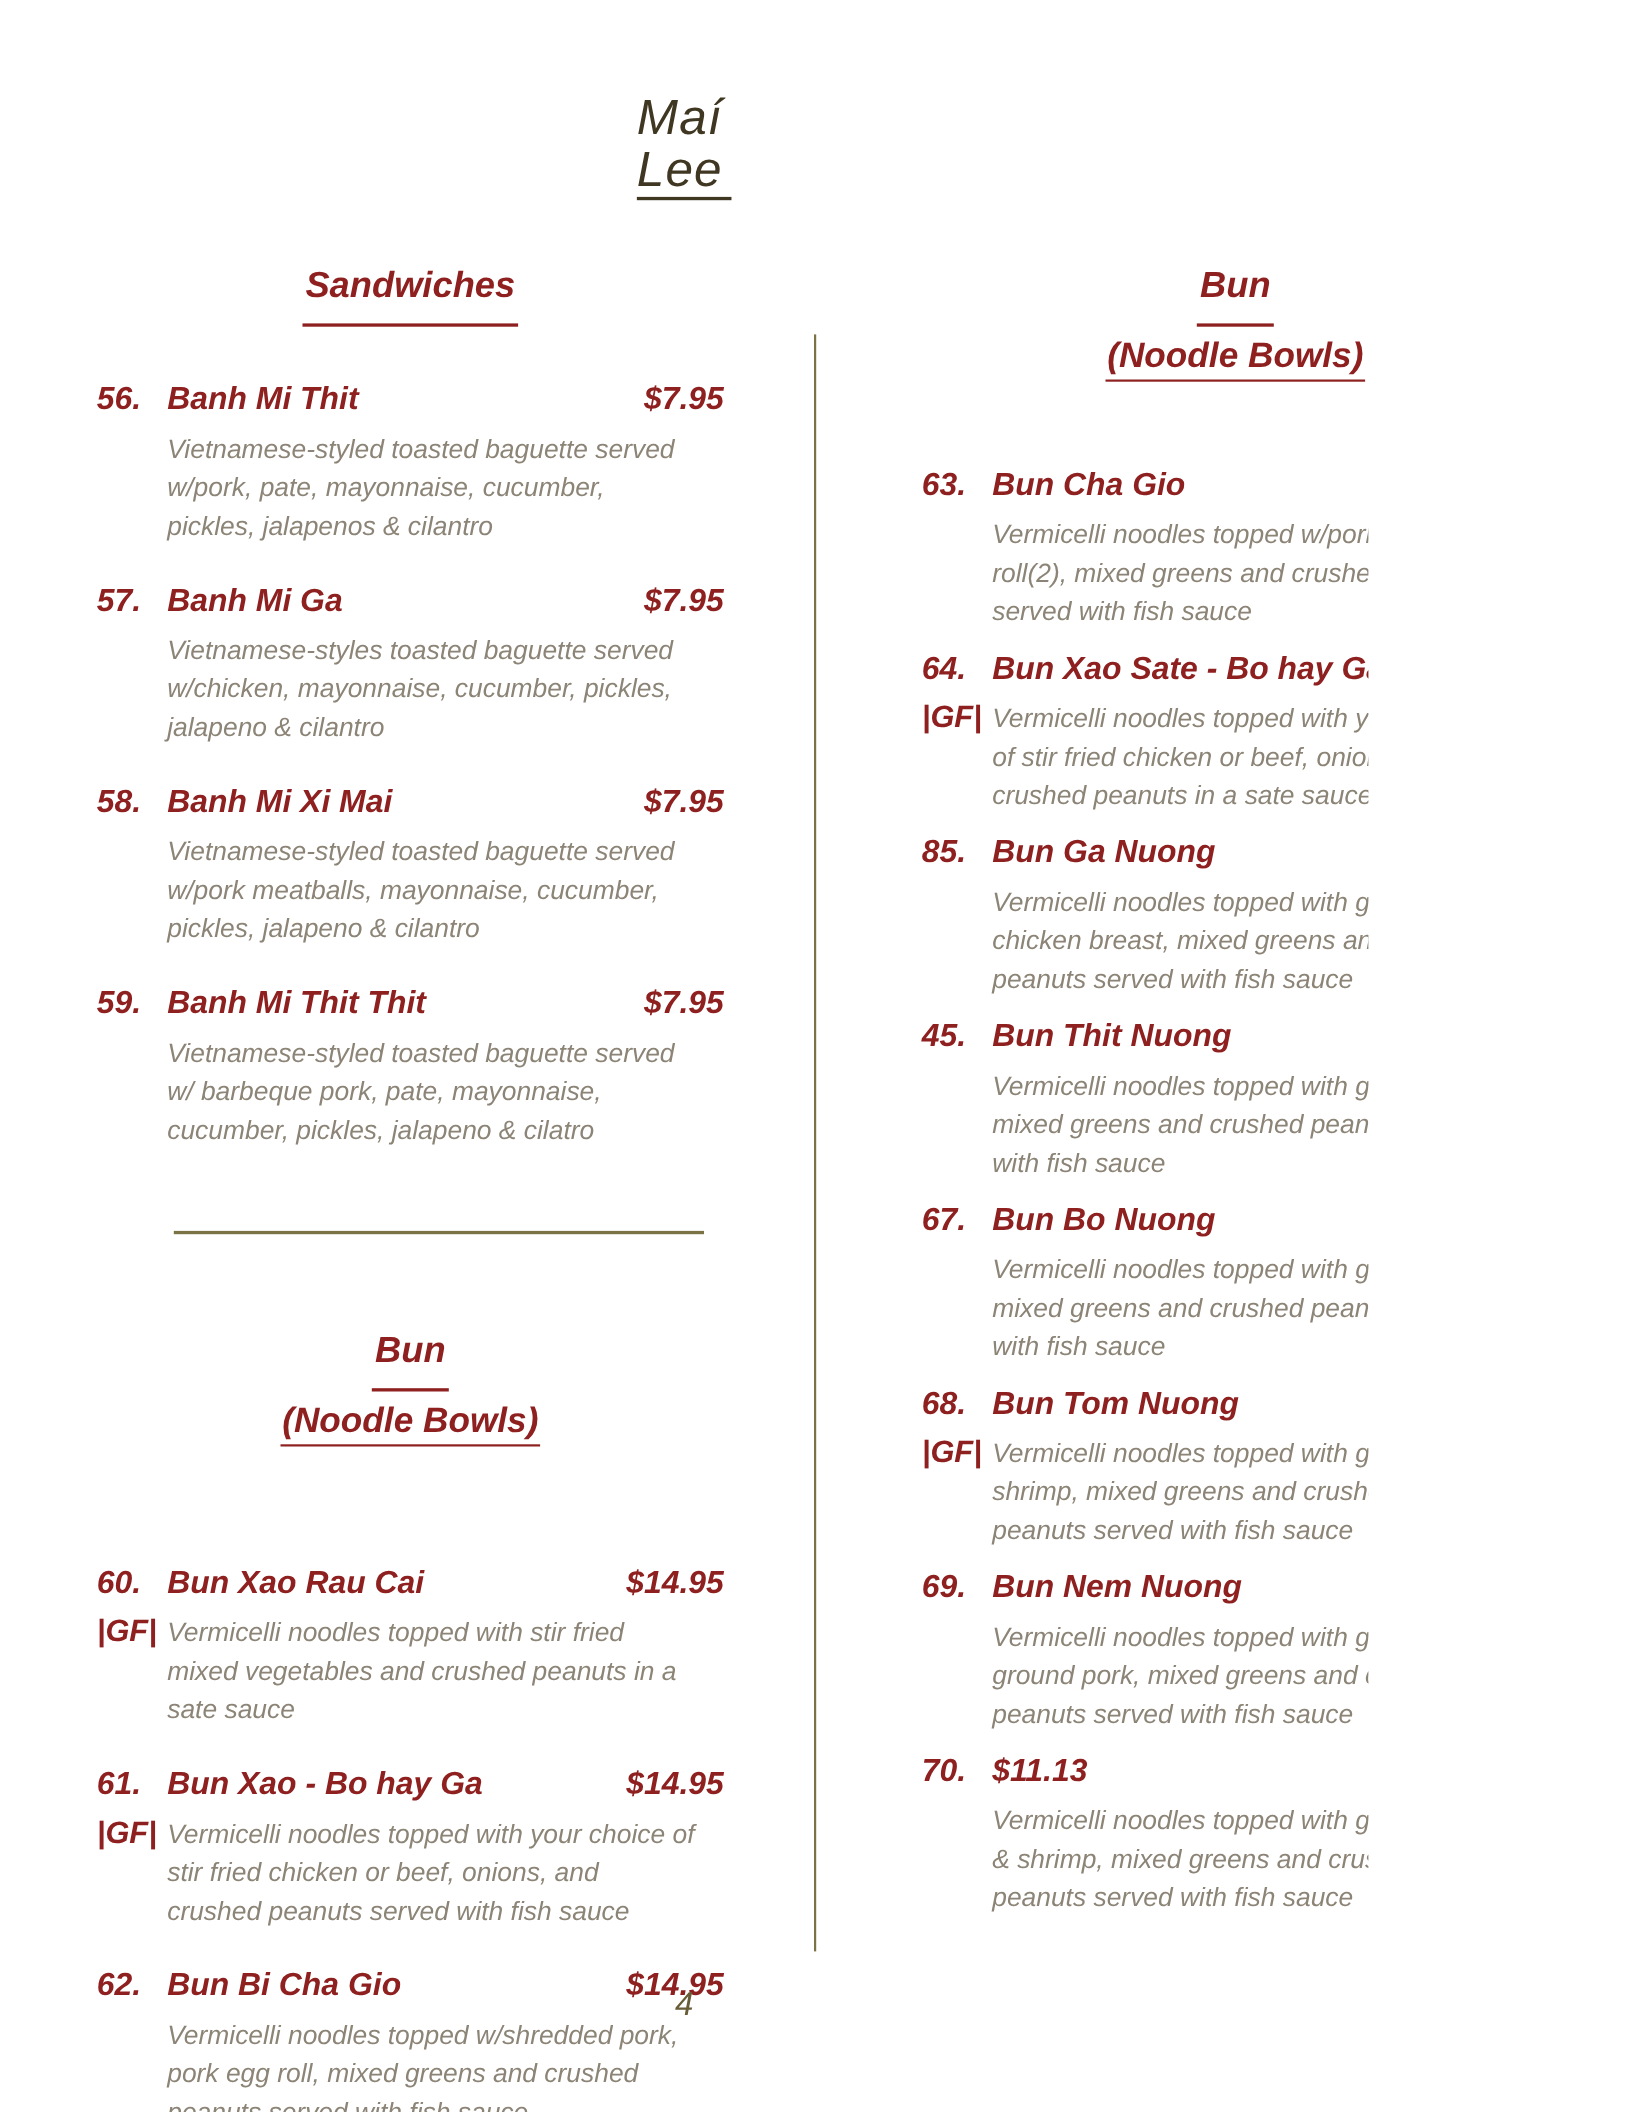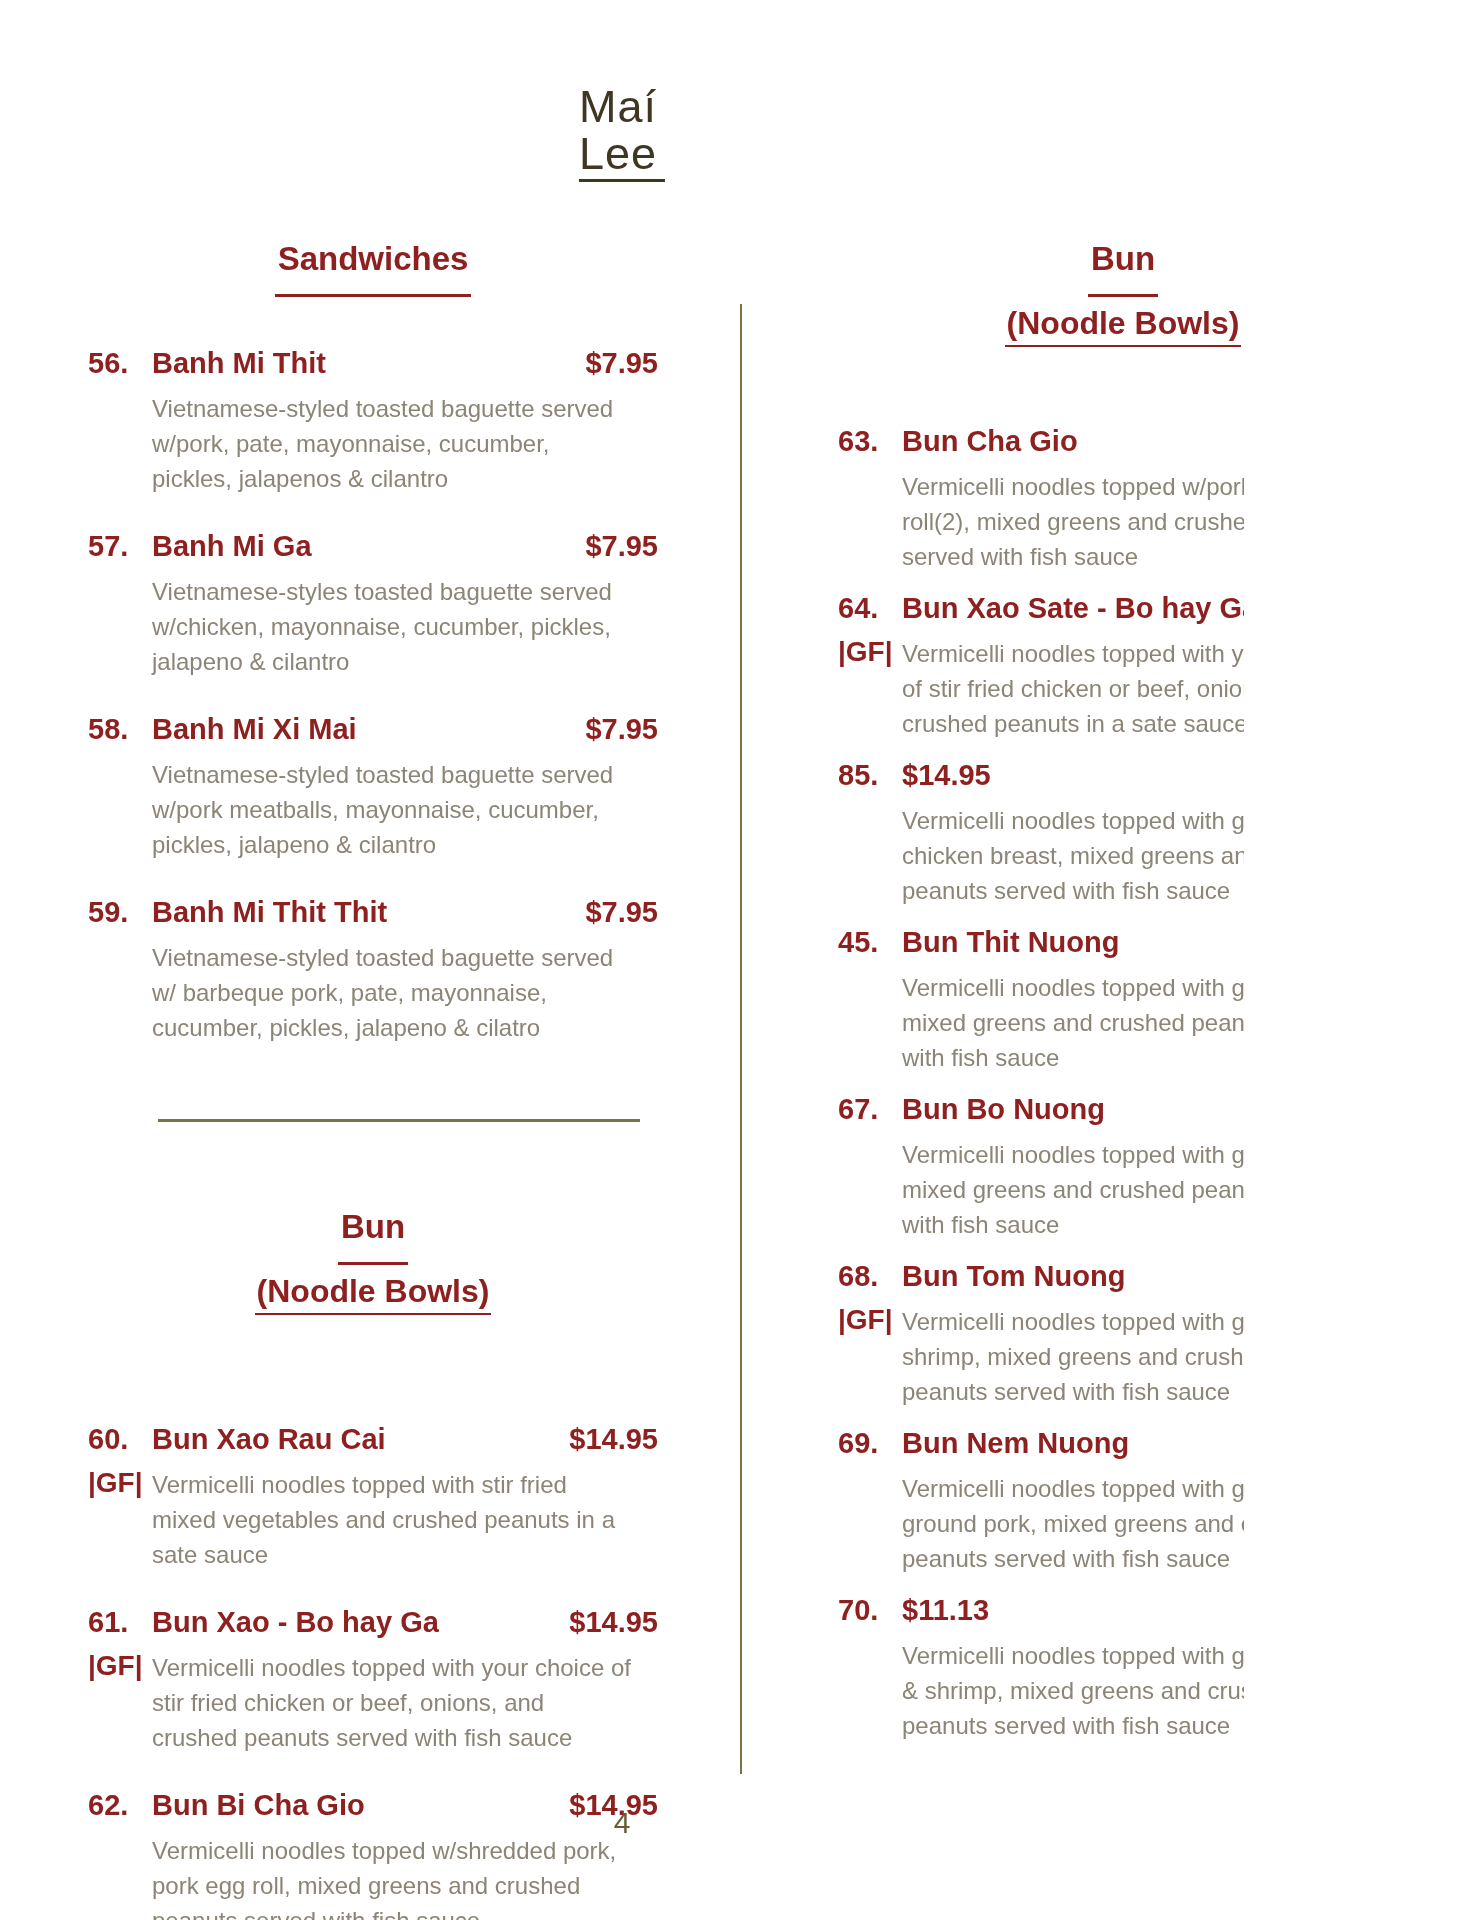--- a/index.html
+++ b/index.html
@@ -2,20 +2,21 @@
 <html><head>
 <meta charset="utf-8">
 <style>
   html,body{margin:0;padding:0;background:#ffffff;}
   .page{
     position:relative;
     width:1244px;height:1920px;
     background:#ffffff;
     font-family:"Liberation Sans", sans-serif;
     overflow:hidden;
+    font-style:italic;
     --maroon:#8e2020;
     --desc:#8c8476;
     --rule:#7b7245;
     --logo-ink:#403723;
     --pagenum:#695d38;
   }
 
   
   .logo{
     position:absolute;top:84px;left:50%;transform:translateX(-50%);
@@ -197,20 +198,21 @@
           <span class="item-price">$14.95</span>
         </div>
         <div class="item-body">
           <span class="gutter gf">|GF|</span>
           <span class="desc">Vermicelli noodles topped with your choice of stir fried chicken or beef, onions and crushed peanuts in a sate sauce</span>
         </div>
       </div>
       <div class="item">
         <div class="item-head">
           <span class="item-num">85.</span>
+          <span class="item-name">Bun Ga Nuong</span>
           <span class="item-price">$14.95</span>
         </div>
         <div class="item-body">
           <span class="gutter"></span>
           <span class="desc">Vermicelli noodles topped with grilled chicken breast, mixed greens and crushed peanuts served with fish sauce</span>
         </div>
       </div>
       <div class="item">
         <div class="item-head">
           <span class="item-num">45.</span>

